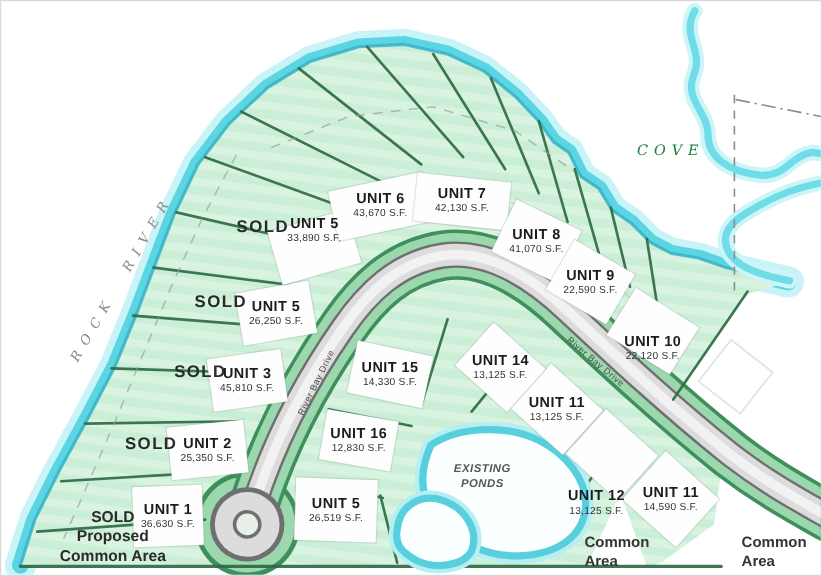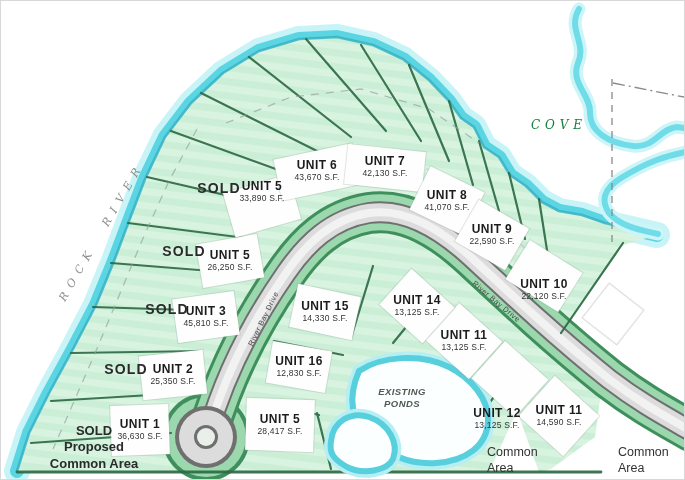--- a/index.html
+++ b/index.html
@@ -8,21 +8,21 @@
          font-family:"Liberation Sans",sans-serif;}
   .stage svg{position:absolute;left:0;top:0;}
   .patch{position:absolute;background:#fdfefd;box-shadow:0 0 0 1px rgba(150,165,155,.28);
          transform:translate(-50%,-50%) rotate(var(--r,0deg));}
   .lbl{position:absolute;transform:translate(-50%,-50%);text-align:center;
        line-height:1.12;white-space:pre-line;color:#222;}
   .unit-name{display:block;font-size:12px;font-weight:bold;letter-spacing:.4px;color:#1c1c1c;}
   .unit-sqft{display:block;font-size:8.5px;color:#333;margin-top:1px;letter-spacing:.2px;}
   .sold{font-size:14px;font-weight:bold;letter-spacing:1.2px;color:#2a2a2a;}
   .proposed{font-size:13px;font-weight:bold;color:#2a2a2a;line-height:1.25;}
-  .common{font-size:12.5px;color:#333;text-align:left;transform:translate(0,0);line-height:1.25;}
+  .common{font-size:12.5px;color:#333;text-align:left;transform:translate(0,0);line-height:1.25;font-weight:bold;}
   .river-name{font-family:"DejaVu Serif",serif;font-style:italic;font-size:11px;
               letter-spacing:7px;word-spacing:14px;color:#8a8f8e;
               transform:translate(-50%,-50%) rotate(-60deg);white-space:nowrap;}
   .cove{font-family:"DejaVu Serif",serif;font-style:italic;font-size:12px;
         letter-spacing:5px;color:#15803d;white-space:nowrap;}
   .ponds{font-style:italic;font-size:9.5px;color:#4e5a52;letter-spacing:.4px;line-height:1.3;font-weight:bold;}
   .roadlbl{font-size:7.5px;color:#4a4a4a;letter-spacing:.5px;white-space:nowrap;
            transform:translate(-50%,-50%) rotate(var(--r,0deg));}
 </style>
 </head>
@@ -150,21 +150,21 @@
   <div class="lbl" style="left:384px;top:166px;"><span class="unit-name">UNIT 7</span><span class="unit-sqft">42,130 S.F.</span></div>
   <div class="lbl" style="left:446px;top:200px;"><span class="unit-name">UNIT 8</span><span class="unit-sqft">41,070 S.F.</span></div>
   <div class="lbl" style="left:491px;top:234px;"><span class="unit-name">UNIT 9</span><span class="unit-sqft">22,590 S.F.</span></div>
   <div class="lbl" style="left:543px;top:289px;"><span class="unit-name">UNIT 10</span><span class="unit-sqft">22,120 S.F.</span></div>
   <div class="lbl" style="left:558px;top:415px;"><span class="unit-name">UNIT 11</span><span class="unit-sqft">14,590 S.F.</span></div>
   <div class="lbl" style="left:496px;top:378px;margin-top:40px;"><span class="unit-name">UNIT 12</span><span class="unit-sqft">13,125 S.F.</span></div>
   <div class="lbl" style="left:463px;top:340px;"><span class="unit-name">UNIT 11</span><span class="unit-sqft">13,125 S.F.</span></div>
   <div class="lbl" style="left:416px;top:305px;"><span class="unit-name">UNIT 14</span><span class="unit-sqft">13,125 S.F.</span></div>
   <div class="lbl" style="left:324px;top:311px;"><span class="unit-name">UNIT 15</span><span class="unit-sqft">14,330 S.F.</span></div>
   <div class="lbl" style="left:298px;top:366px;"><span class="unit-name">UNIT 16</span><span class="unit-sqft">12,830 S.F.</span></div>
-  <div class="lbl" style="left:279px;top:424px;"><span class="unit-name">UNIT 5</span><span class="unit-sqft">28,417 S.F.</span></div>
+  <div class="lbl" style="left:279px;top:424px;"><span class="unit-name">UNIT 5</span><span class="unit-sqft">26,519 S.F.</span></div>
 
   <div class="lbl sold" style="left:218px;top:188px;">SOLD</div>
   <div class="lbl sold" style="left:183px;top:251px;">SOLD</div>
   <div class="lbl sold" style="left:166px;top:309px;">SOLD</div>
   <div class="lbl sold" style="left:125px;top:369px;">SOLD</div>
   <div class="lbl proposed" style="left:93px;top:446px;">SOLD
 Proposed
 Common Area</div>
 
   <div class="lbl common" style="left:486px;top:444px;transform:none;">Common

